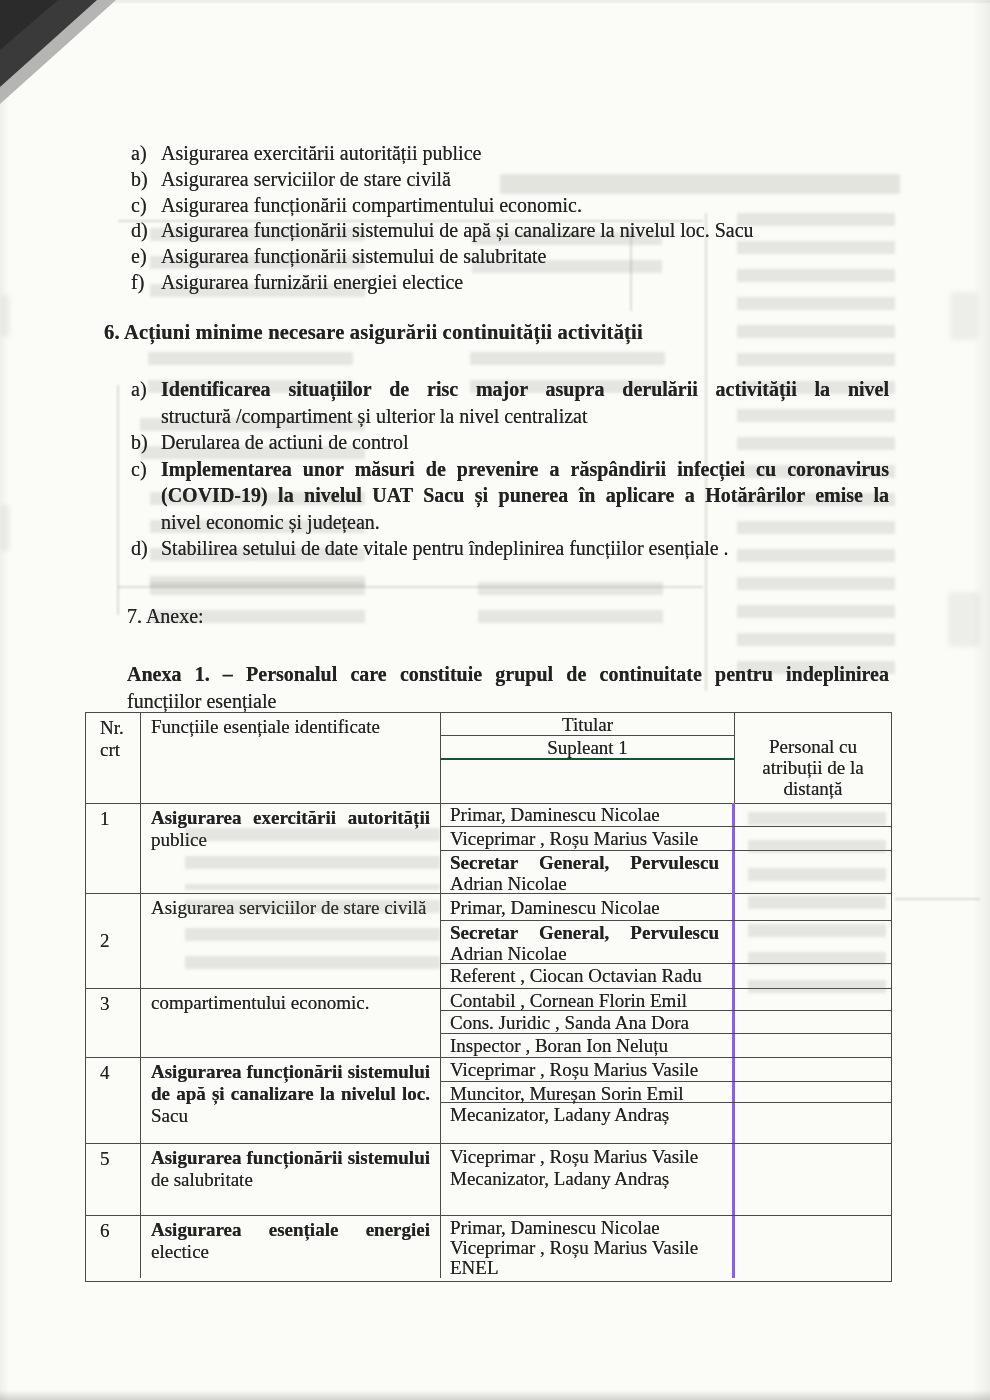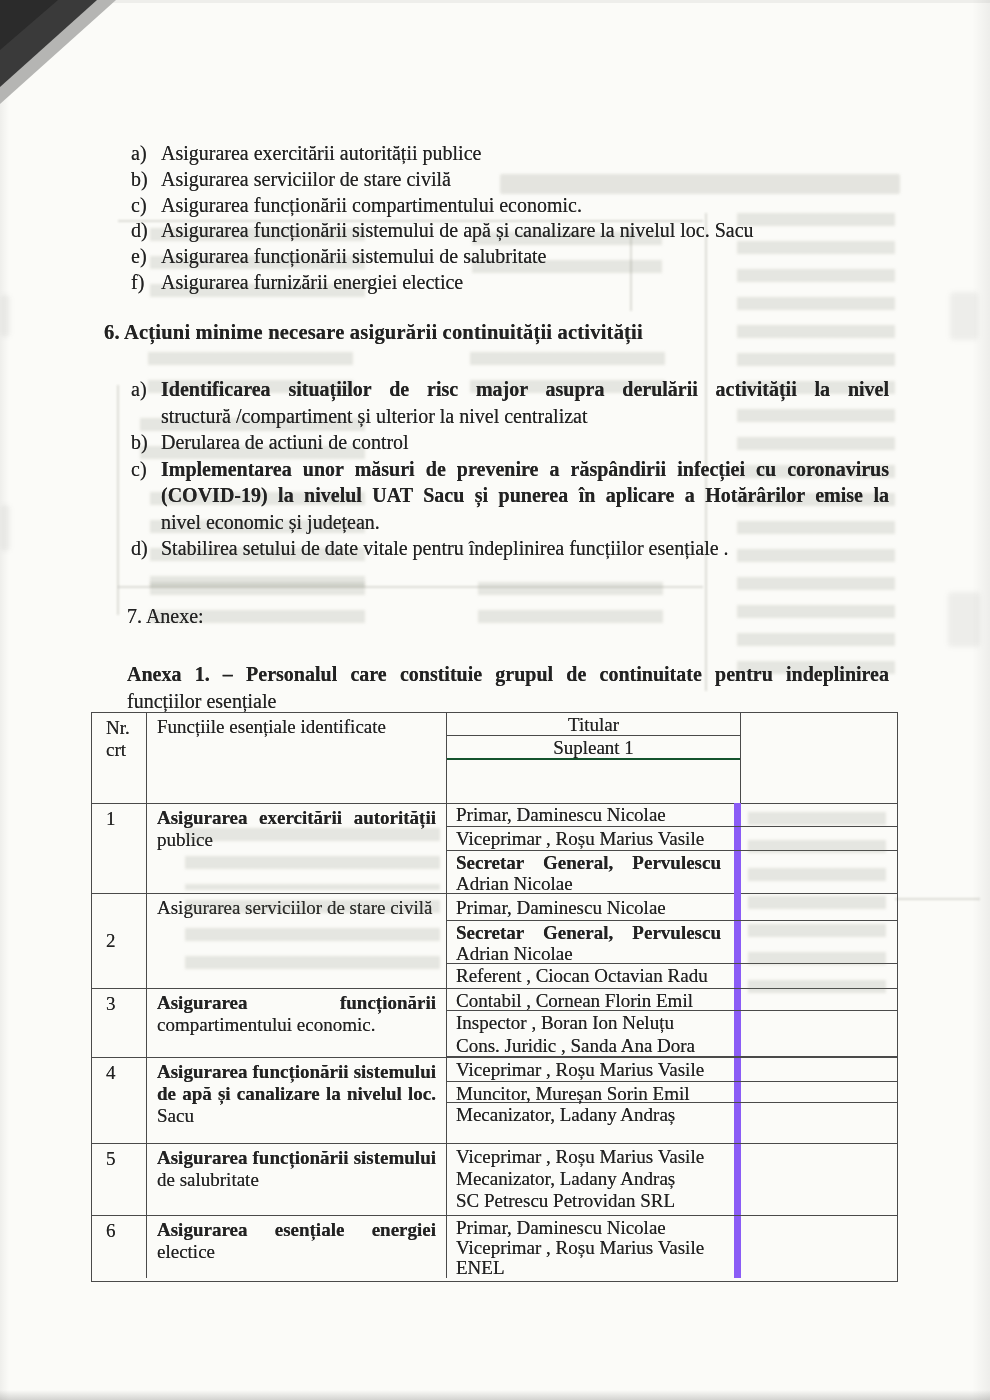--- a/index.html
+++ b/index.html
@@ -36,32 +36,32 @@
   .li .lt{width:30px;flex:0 0 30px;}
   .h6{left:104px;top:321px;width:800px;font-size:20.5px;font-weight:bold;letter-spacing:.2px;}
   .s6list{left:131px;top:376px;width:758px;font-size:20px;line-height:26.5px;}
   .s6i{display:flex;}
   .s6i .lt{width:30px;flex:0 0 30px;}
   .s6i .ls{flex:1;}
   .jl{text-align:justify;text-align-last:justify;font-weight:bold;}
   .s7{left:127px;top:605px;font-size:20px;}
   .anexa{left:127px;top:661px;width:762px;font-size:20px;line-height:27px;}
   
-  .dtable{left:91px;top:712px;width:805px;height:568px;border:1.5px solid #4a4a4a;
+  .dtable{left:85px;top:712px;width:805px;height:568px;border:1.5px solid #4a4a4a;
           font-size:19px;z-index:2;display:flex;flex-direction:column;
           text-shadow:0 0 .5px rgba(40,40,40,.75);}
   .dtable *{box-sizing:border-box;}
   .trow{display:flex;border-bottom:1px solid #4a4a4a;flex:0 0 auto;}
   .trow.last{border-bottom:none;}
   .tc1{width:55px;flex:0 0 55px;border-right:1px solid #4a4a4a;padding:4px 0 0 14px;}
   .tc2{width:300px;flex:0 0 300px;border-right:1px solid #4a4a4a;padding:3px 10px 0 10px;line-height:22px;}
   .c34{flex:1;display:flex;flex-direction:column;justify-content:center;}
   .srow{display:flex;border-bottom:1px solid #4a4a4a;flex:0 0 auto;}
   .srow.fill{flex:1;border-bottom:none;}
-  .sc3{width:294px;flex:0 0 294px;border-right:7px solid #8b5cf6;padding:1px 13px 0 9px;line-height:21px;}
+  .sc3{width:294px;flex:0 0 294px;border-right:3px solid #8b5cf6;padding:1px 13px 0 9px;line-height:21px;}
   .sc4{flex:1;}
   .hdrC3{text-align:center;padding:1px 4px 0 4px;}
   .hdrC4{flex:1;display:flex;flex-direction:column;justify-content:flex-end;
          align-items:center;text-align:center;line-height:21px;padding-bottom:4px;}
   .tallLines{line-height:22px;padding-top:2px;}
   .tightLines{line-height:20px;padding-top:2px;}
 </style>
 </head>
 <body>
 
@@ -174,20 +174,25 @@
       <div class="tc2">
         <div>Funcțiile esențiale identificate</div>
       </div>
       <div class="c34">
         <div style="display:flex;flex:1">
           <div style="width:294px;flex:0 0 294px;border-right:1px solid #4a4a4a;display:flex;flex-direction:column">
             <div class="hdrC3" style="height:23px;border-bottom:1px solid #4a4a4a">Titular</div>
             <div class="hdrC3" style="height:24px;border-bottom:2px solid #14532d">Supleant 1</div>
             <div style="flex:1"></div>
           </div>
+          <div class="hdrC4">
+            <div>Personal cu</div>
+            <div>atribuții de la</div>
+            <div>distanță</div>
+          </div>
         </div>
       </div>
     </div>
 
     <div class="trow" style="height:90px">
       <div class="tc1">1</div>
       <div class="tc2">
         <div class="jl">Asigurarea exercitării autorității</div>
         <div>publice</div>
       </div>
@@ -230,34 +235,33 @@
         <div class="srow fill">
             <div class="sc3">Referent , Ciocan Octavian Radu</div>
             <div class="sc4"></div>
           </div>
       </div>
     </div>
 
     <div class="trow" style="height:69px">
       <div class="tc1">3</div>
       <div class="tc2">
-        <div class="jl">Asigurarea funcționării</div>
         <div>compartimentului economic.</div>
       </div>
       <div class="c34">
         <div class="srow" style="height:22px">
             <div class="sc3">Contabil , Cornean Florin Emil</div>
             <div class="sc4"></div>
           </div>
-        <div class="srow fill">
-            <div class="sc3">Inspector , Boran Ion Neluțu</div>
-            <div class="sc4"></div>
-          </div>
         <div class="srow" style="height:23px">
             <div class="sc3">Cons. Juridic , Sanda Ana Dora</div>
+            <div class="sc4"></div>
+          </div>
+        <div class="srow fill">
+            <div class="sc3">Inspector , Boran Ion Neluțu</div>
             <div class="sc4"></div>
           </div>
       </div>
     </div>
 
     <div class="trow" style="height:86px">
       <div class="tc1">4</div>
       <div class="tc2">
         <div class="jl">Asigurarea funcționării sistemului</div>
         <div class="jl">de apă și canalizare la nivelul loc.</div>
@@ -283,21 +287,20 @@
       <div class="tc1">5</div>
       <div class="tc2">
         <div class="jl">Asigurarea funcționării sistemului</div>
         <div>de salubritate</div>
       </div>
       <div class="c34">
         <div class="srow fill">
           <div class="sc3 tallLines">
             <div>Viceprimar , Roșu Marius Vasile</div>
             <div>Mecanizator, Ladany Andraș</div>
-            <div>SC Petrescu Petrovidan SRL</div>
           </div>
           <div class="sc4"></div>
         </div>
       </div>
     </div>
 
     <div class="trow last" style="height:62px">
       <div class="tc1">6</div>
       <div class="tc2">
         <div class="jl">Asigurarea esențiale energiei</div>

